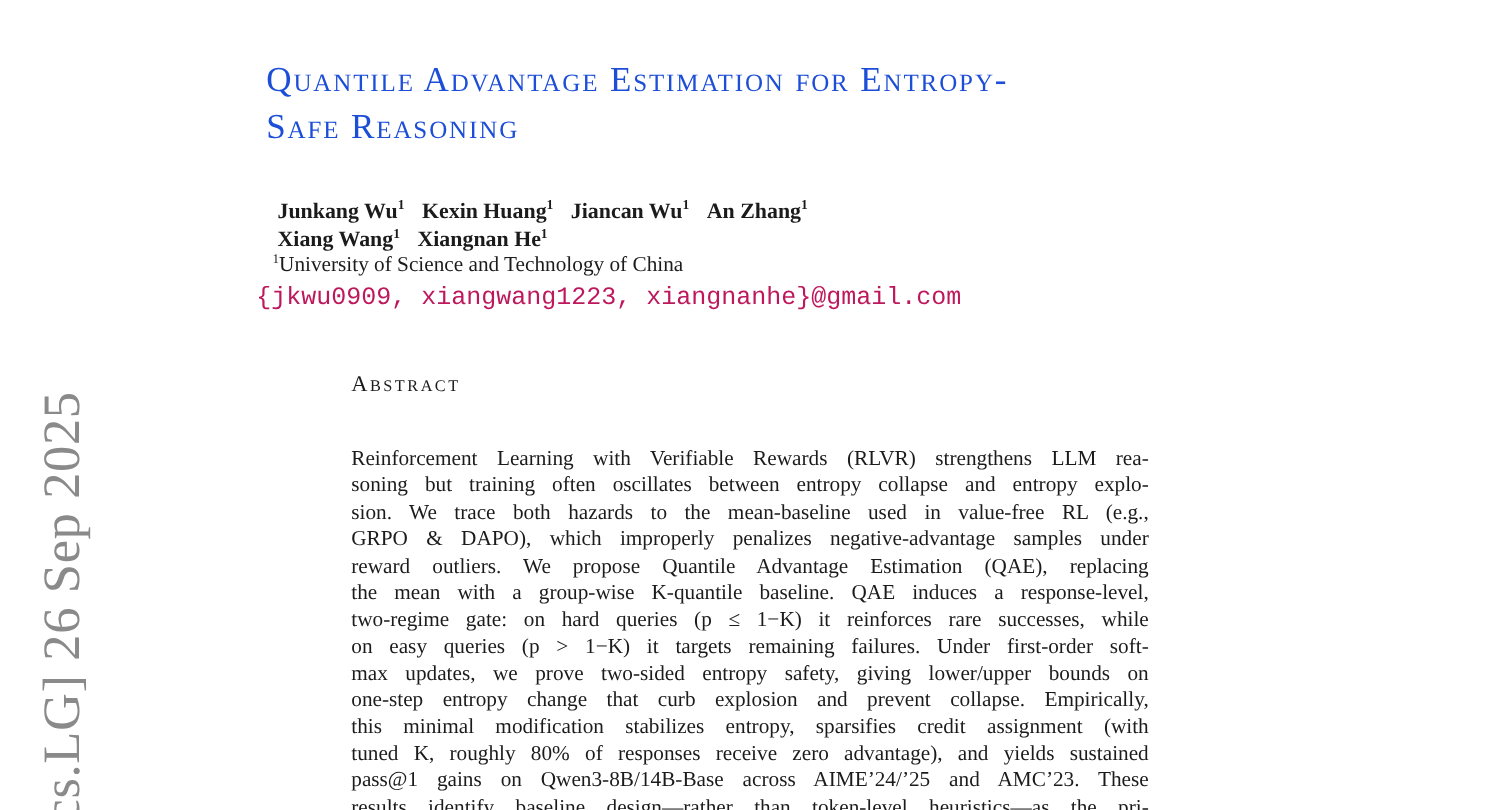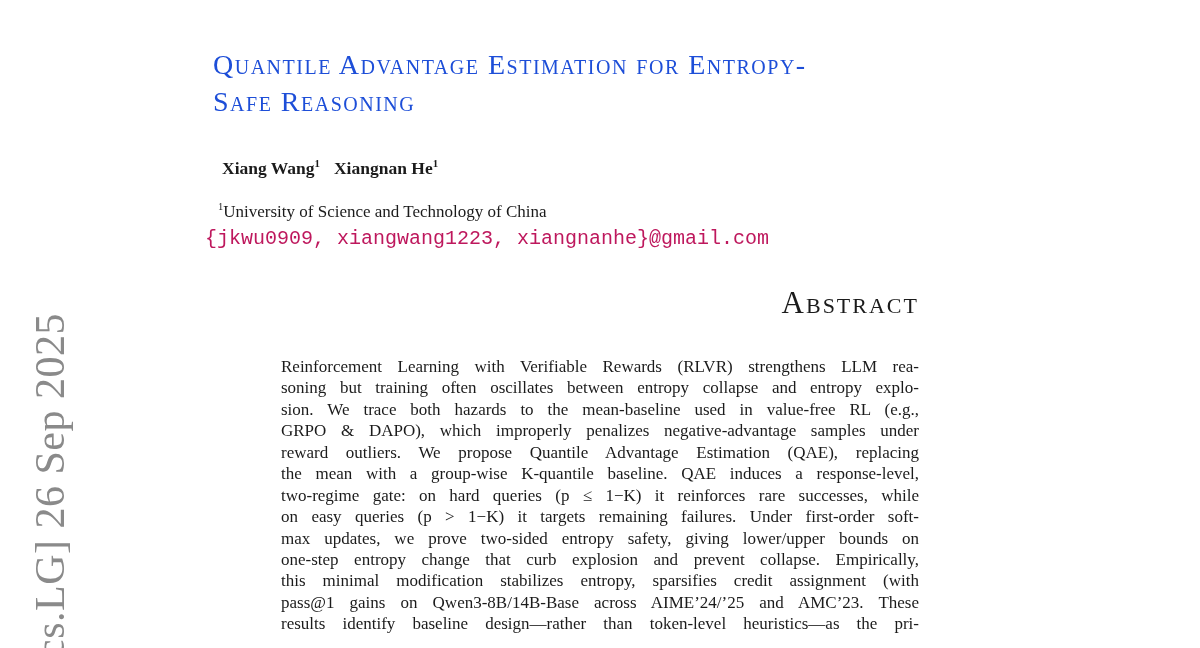--- a/index.html
+++ b/index.html
@@ -67,25 +67,25 @@
     left: 205px; top: 227px;
     font-family: "Liberation Mono", "DejaVu Sans Mono", monospace;
     font-size: 20px;
     color: #be185d;
     white-space: nowrap;
   }
 
   
   .abs-heading {
     position: absolute;
-    left: 281px; top: 285px;
+    left: 281px; top: 297px;
     width: 638px;
-    text-align: right;
+    text-align: left;
     font-variant: small-caps;
-    font-size: 31px;
+    font-size: 18px;
     letter-spacing: 2px;
     color: #1b1b1b;
   }
   .abstract {
     position: absolute;
     left: 281px; top: 356px;
     width: 638px;
     font-size: 17px;
     color: #1b1b1b;
   }
@@ -103,20 +103,21 @@
 <div id="page">
 
   <div class="stamp">cs.LG] 26 Sep 2025</div>
 
   <div class="title">
     <div>Quantile Advantage Estimation for Entropy-</div>
     <div>Safe Reasoning</div>
   </div>
 
   <div class="authors">
+      <div class="author-row"><span class="author"><b>Junkang Wu</b><sup class="s">1</sup></span><span class="author"><b>Kexin Huang</b><sup class="s">1</sup></span><span class="author"><b>Jiancan Wu</b><sup class="s">1</sup></span><span class="author"><b>An Zhang</b><sup class="s">1</sup></span></div>
       <div class="author-row"><span class="author"><b>Xiang Wang</b><sup class="s">1</sup></span><span class="author"><b>Xiangnan He</b><sup class="s">1</sup></span></div>
     </div>
 
   <div class="affiliation"><sup class="s">1</sup><span>University of Science and Technology of China</span></div>
 
   <div class="email">{jkwu0909, xiangwang1223, xiangnanhe}@gmail.com</div>
 
   <div class="abs-heading">Abstract</div>
 
   <div class="abstract">
@@ -124,17 +125,18 @@
       <div class="abs-line"><span>soning but training often oscillates between entropy collapse and entropy explo-</span></div>
       <div class="abs-line"><span>sion. We trace both hazards to the mean-baseline used in value-free RL (</span><span class="it">e.g.,</span></div>
       <div class="abs-line"><span>GRPO &amp; DAPO), which improperly penalizes negative-advantage samples under</span></div>
       <div class="abs-line"><span>reward outliers. We propose Quantile Advantage Estimation (QAE), replacing</span></div>
       <div class="abs-line"><span>the mean with a group-wise </span><span class="it">K</span><span>-quantile baseline. QAE induces a response-level,</span></div>
       <div class="abs-line"><span>two-regime gate: on hard queries (</span><span class="it">p</span><span> ≤ 1−</span><span class="it">K</span><span>) it reinforces rare successes, while</span></div>
       <div class="abs-line"><span>on easy queries (</span><span class="it">p</span><span> &gt; 1−</span><span class="it">K</span><span>) it targets remaining failures. Under first-order soft-</span></div>
       <div class="abs-line"><span>max updates, we prove two-sided entropy safety, giving lower/upper bounds on</span></div>
       <div class="abs-line"><span>one-step entropy change that curb explosion and prevent collapse. Empirically,</span></div>
       <div class="abs-line"><span>this minimal modification stabilizes entropy, sparsifies credit assignment (with</span></div>
+      <div class="abs-line"><span>tuned </span><span class="it">K</span><span>, roughly 80% of responses receive zero advantage), and yields sustained</span></div>
       <div class="abs-line"><span>pass@1 gains on Qwen3-8B/14B-Base across AIME’24/’25 and AMC’23. These</span></div>
       <div class="abs-line"><span>results identify baseline design—rather than token-level heuristics—as the pri-</span></div>
     </div>
 
 </div>
 
 </body></html>

